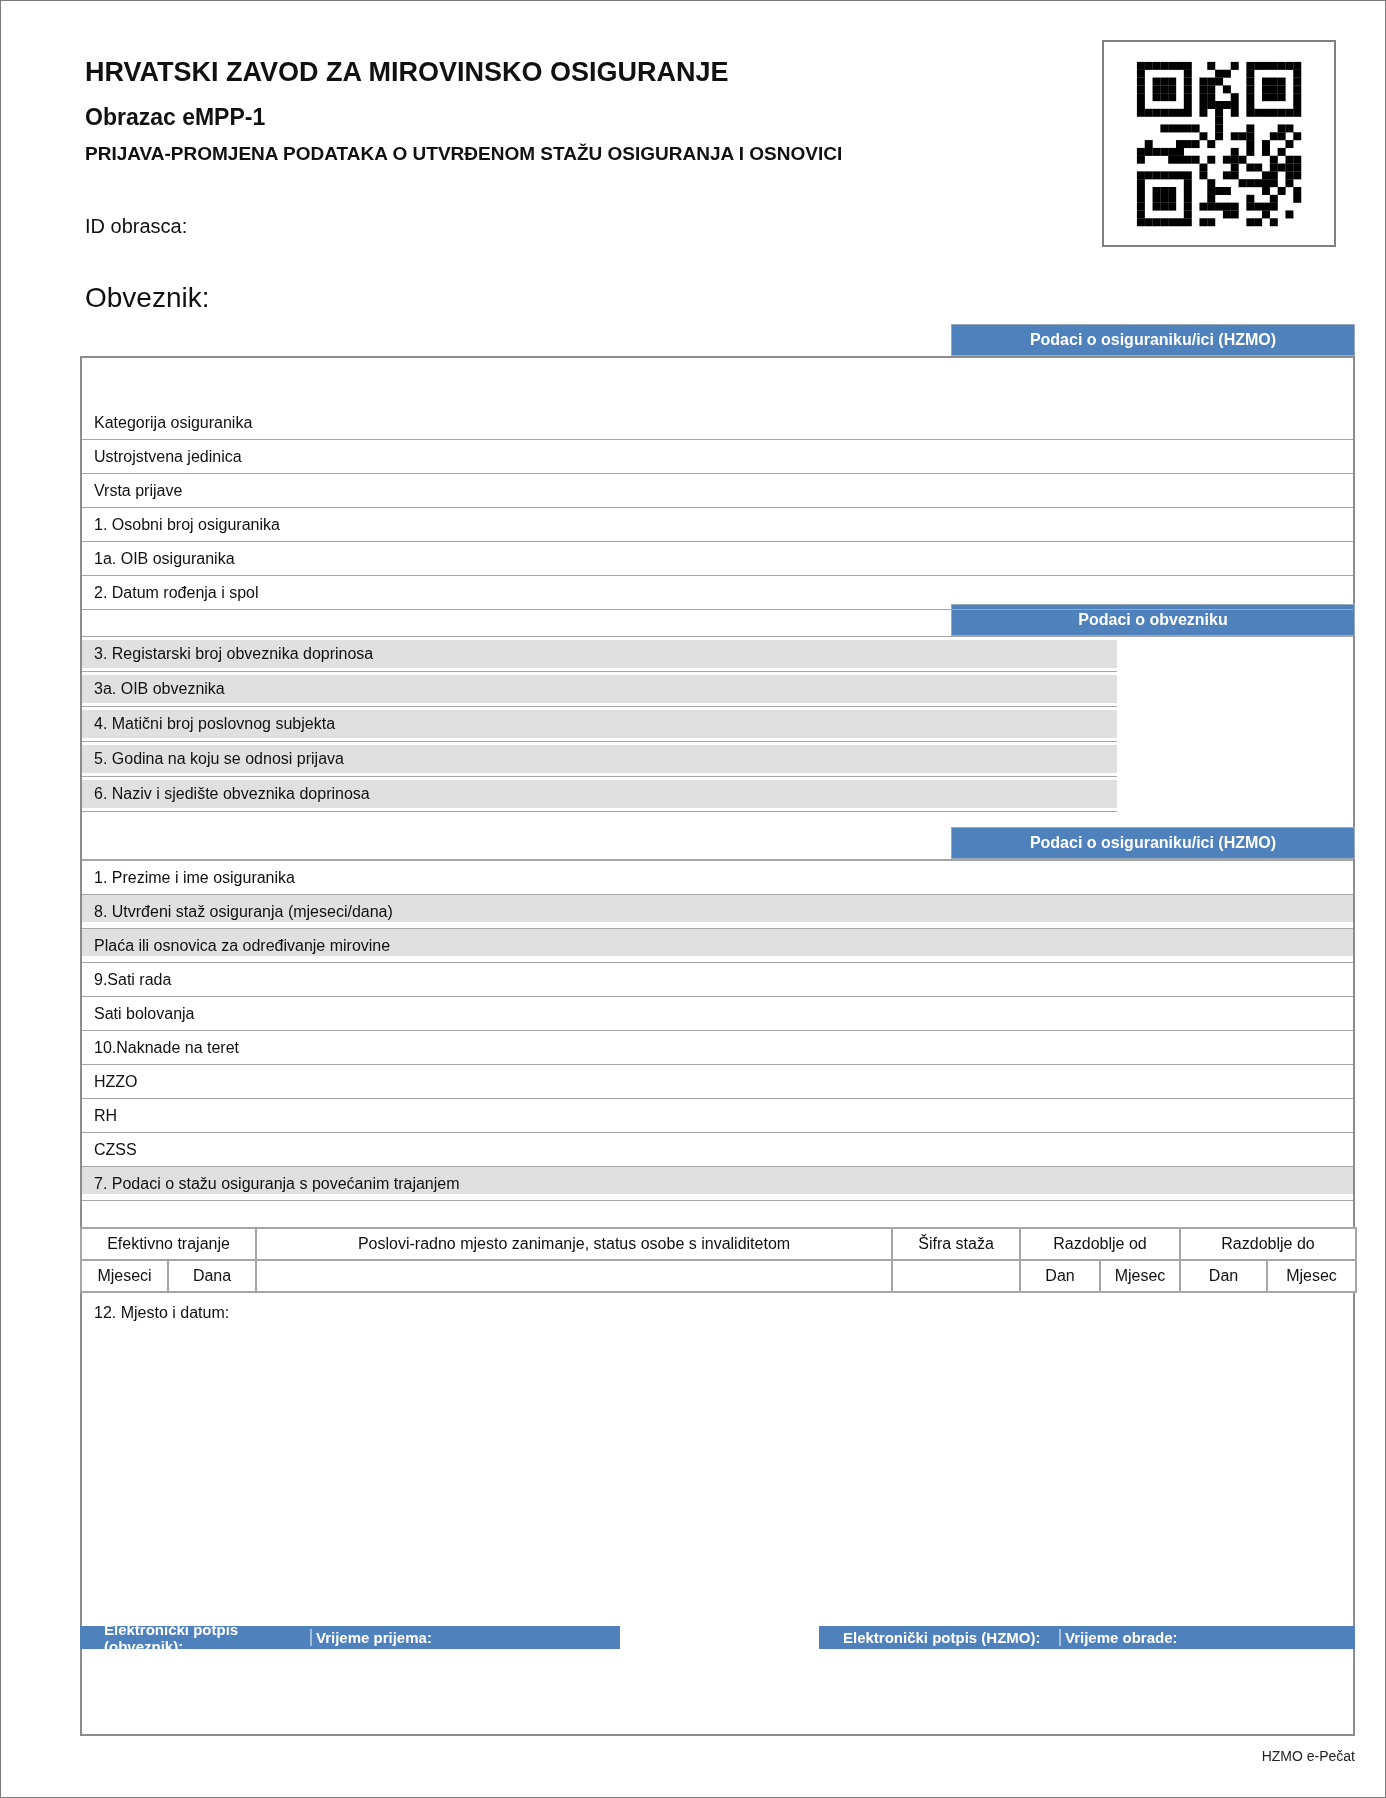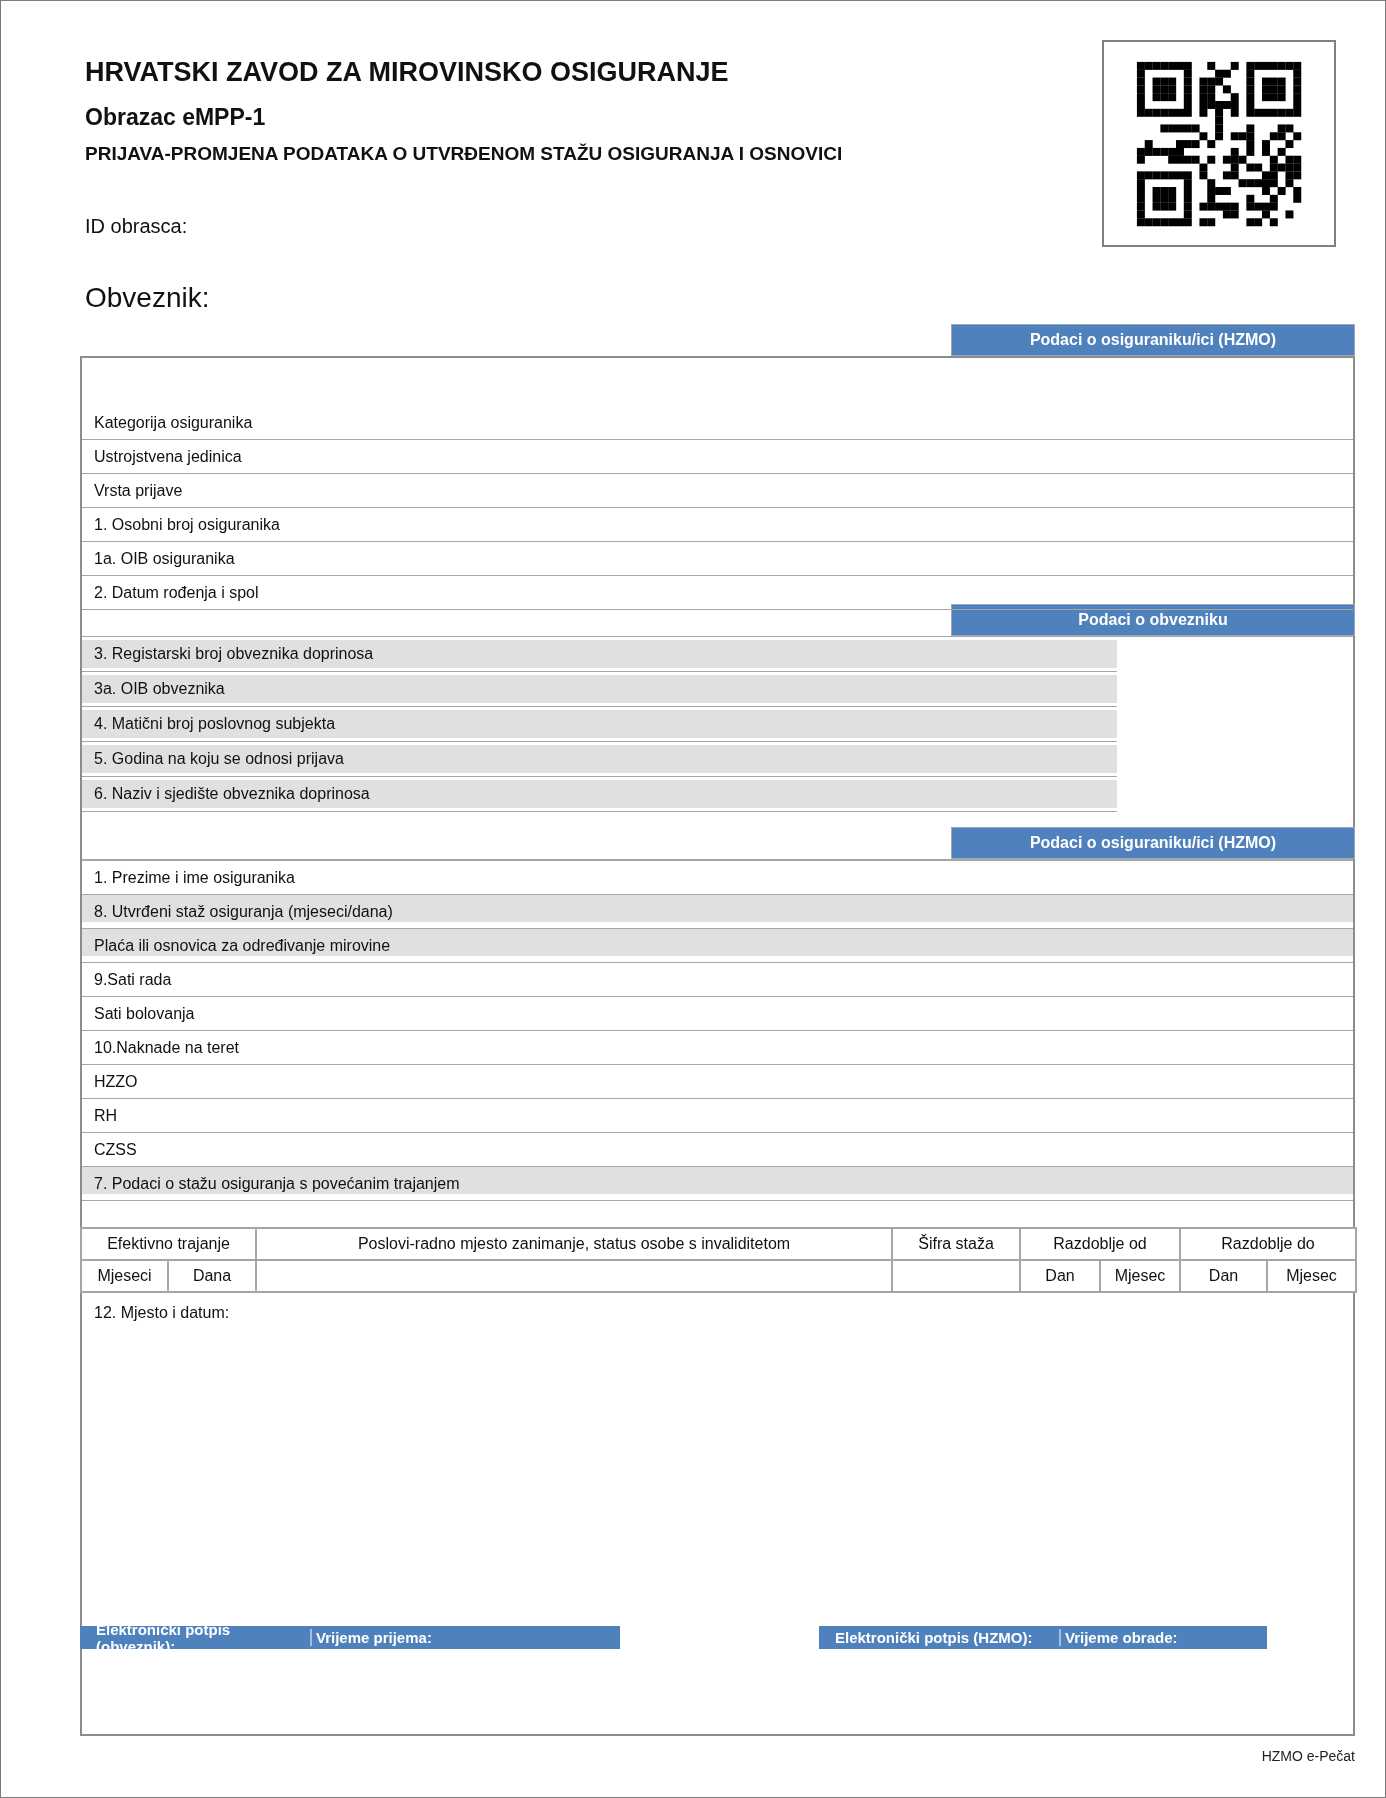--- a/index.html
+++ b/index.html
@@ -61,22 +61,22 @@
     border-collapse:collapse; table-layout:fixed; background:#f0abfc; font-size:16px;
   }
   .staz td { border:2px solid #a6a6a6; text-align:center; height:30px; padding:0 2px; background:#fff; }
   
   .mjesto { position:absolute; left:93px; top:1303px; font-size:16px; }
   .sigbar {
     position:absolute; top:1625px; height:23px; background:#4f81bd; color:#fff;
     display:flex; align-items:center; font-size:15px; font-weight:bold; box-sizing:border-box;
   }
   #sig-left  { left:79px;  width:540px; }
-  #sig-right { left:818px; width:448px; }
-  .sigbar .seg1 { box-sizing:border-box; padding-left:16px; }
+  #sig-right { left:818px; width:536px; }
+  .sigbar .seg1 { box-sizing:border-box; padding-left:24px; }
   #sig-left  .seg1 { width:230px; }
   #sig-right .seg1 { width:240px; }
   .sigbar .seg2 { flex:1; padding-left:4px; border-left:2px solid #a3bfdd; box-sizing:border-box; }
   .epecat { position:absolute; right:30px; top:1747px; font-size:14px; color:#222; }
 </style>
 </head>
 <body>
 
 <div class="page">
 

